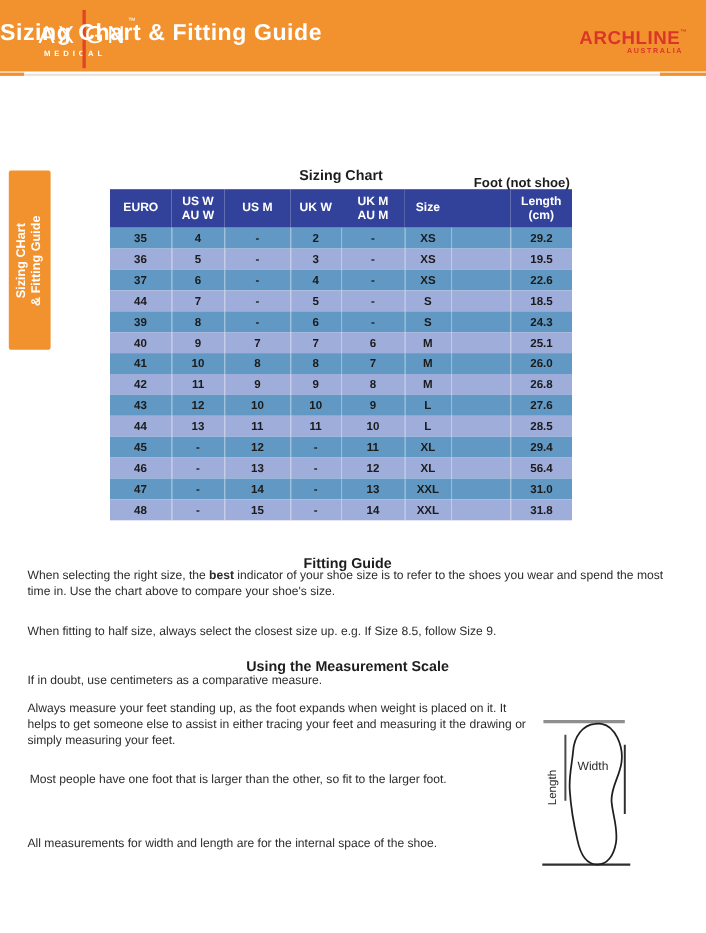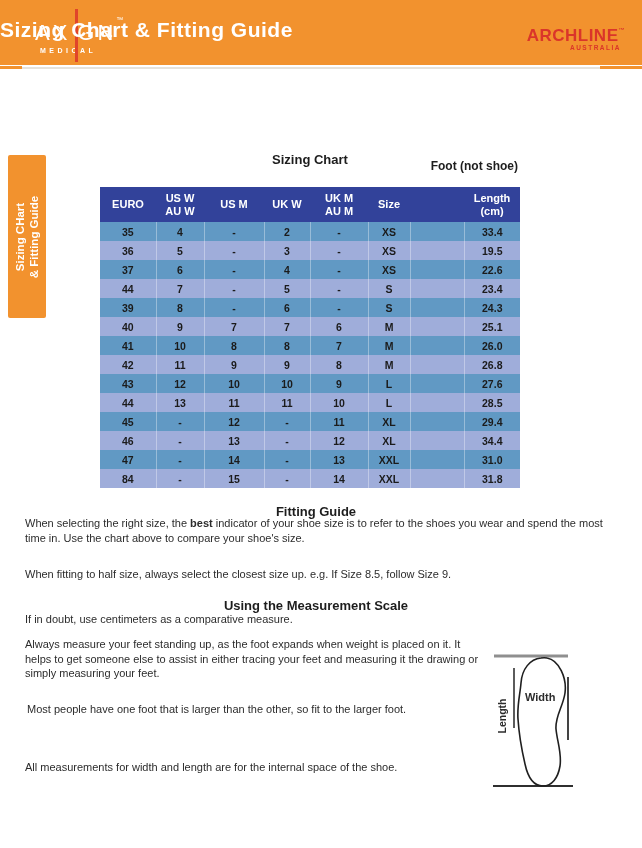--- a/index.html
+++ b/index.html
@@ -34,21 +34,21 @@
   .side-tab{position:absolute; left:8px; top:155px; width:38px; height:163px;
             background:var(--orange); border-radius:2px;}
   .side-tab-text{position:absolute; top:50%; left:50%; width:163px;
                  transform:translate(-50%,-50%) rotate(-90deg);
                  text-align:center; color:#fff; font-weight:bold; font-size:11.5px; line-height:13.5px;}
 
   
   .chart-section{position:absolute; left:100px; top:152px; width:420px;}
   .chart-title{text-align:center; font-weight:bold; font-size:13px; color:#1d1d1d;}
   .foot-note{position:absolute; top:7px; right:2px; font-weight:bold; font-size:12px; color:#1d1d1d;}
-  table.sizing{margin-top:20px; border-collapse:collapse; table-layout:fixed; width:420px;}
+  table.sizing{margin-top:5px; border-collapse:collapse; table-layout:fixed; width:420px;}
   table.sizing th{background:var(--navy); color:#fff; font-size:11px; font-weight:bold;
                   height:35px; text-align:center; vertical-align:middle; line-height:13px; padding:0;}
   table.sizing td{height:19px; text-align:center; vertical-align:middle; font-size:10.5px;
                   font-weight:bold; color:#1b1b1b; padding:0;
                   border-right:1px solid rgba(255,255,255,0.35);}
   table.sizing td:last-child{border-right:none;}
   tr.r-blue td{background:var(--row-blue);}
   tr.r-peri td{background:var(--row-peri);}
 
   
@@ -60,21 +60,21 @@
           color:#2c2c2c; margin:0;}
   .p-f1{top:516px;}
   .p-f2{top:567px;}
   .p-m1{top:612px;}
   .p-m2{top:637px; width:455px;}
   .p-m3{top:702px; left:27px;}
   .p-m4{top:760px;}
   .p-m5{top:787px; width:565px;}
 
   
-  .foot-diagram{position:absolute; left:488px; top:645px; width:150px; height:158px; margin:0;font-weight:bold;}
+  .foot-diagram{position:absolute; left:488px; top:645px; width:150px; height:158px; margin:0;}
   .foot-diagram svg{position:absolute; left:0; top:0;}
   .width-label{position:absolute; left:37px; top:46px; font-size:11px; color:#2c2c2c;}
   .length-label{position:absolute; left:-6px; top:65px; width:40px; text-align:center;
                 transform:rotate(-90deg); font-size:10.5px; color:#2c2c2c;}
 </style>
 </head>
 <body>
 
 <div class="page">
 
@@ -148,21 +148,21 @@
       </thead>
       <tbody>
           <tr class="r-blue">
             <td>35</td>
             <td>4</td>
             <td>-</td>
             <td>2</td>
             <td>-</td>
             <td>XS</td>
             <td></td>
-            <td>33.4</td>
+            <td>29.2</td>
           </tr>
           <tr class="r-peri">
             <td>36</td>
             <td>5</td>
             <td>-</td>
             <td>3</td>
             <td>-</td>
             <td>XS</td>
             <td></td>
             <td>19.5</td>
@@ -178,21 +178,21 @@
             <td>22.6</td>
           </tr>
           <tr class="r-peri">
             <td>44</td>
             <td>7</td>
             <td>-</td>
             <td>5</td>
             <td>-</td>
             <td>S</td>
             <td></td>
-            <td>23.4</td>
+            <td>18.5</td>
           </tr>
           <tr class="r-blue">
             <td>39</td>
             <td>8</td>
             <td>-</td>
             <td>6</td>
             <td>-</td>
             <td>S</td>
             <td></td>
             <td>24.3</td>
@@ -258,34 +258,34 @@
             <td>29.4</td>
           </tr>
           <tr class="r-peri">
             <td>46</td>
             <td>-</td>
             <td>13</td>
             <td>-</td>
             <td>12</td>
             <td>XL</td>
             <td></td>
-            <td>34.4</td>
+            <td>56.4</td>
           </tr>
           <tr class="r-blue">
             <td>47</td>
             <td>-</td>
             <td>14</td>
             <td>-</td>
             <td>13</td>
             <td>XXL</td>
             <td></td>
             <td>31.0</td>
           </tr>
           <tr class="r-peri">
-            <td>84</td>
+            <td>48</td>
             <td>-</td>
             <td>15</td>
             <td>-</td>
             <td>14</td>
             <td>XXL</td>
             <td></td>
             <td>31.8</td>
           </tr>
         </tbody>
     </table>

